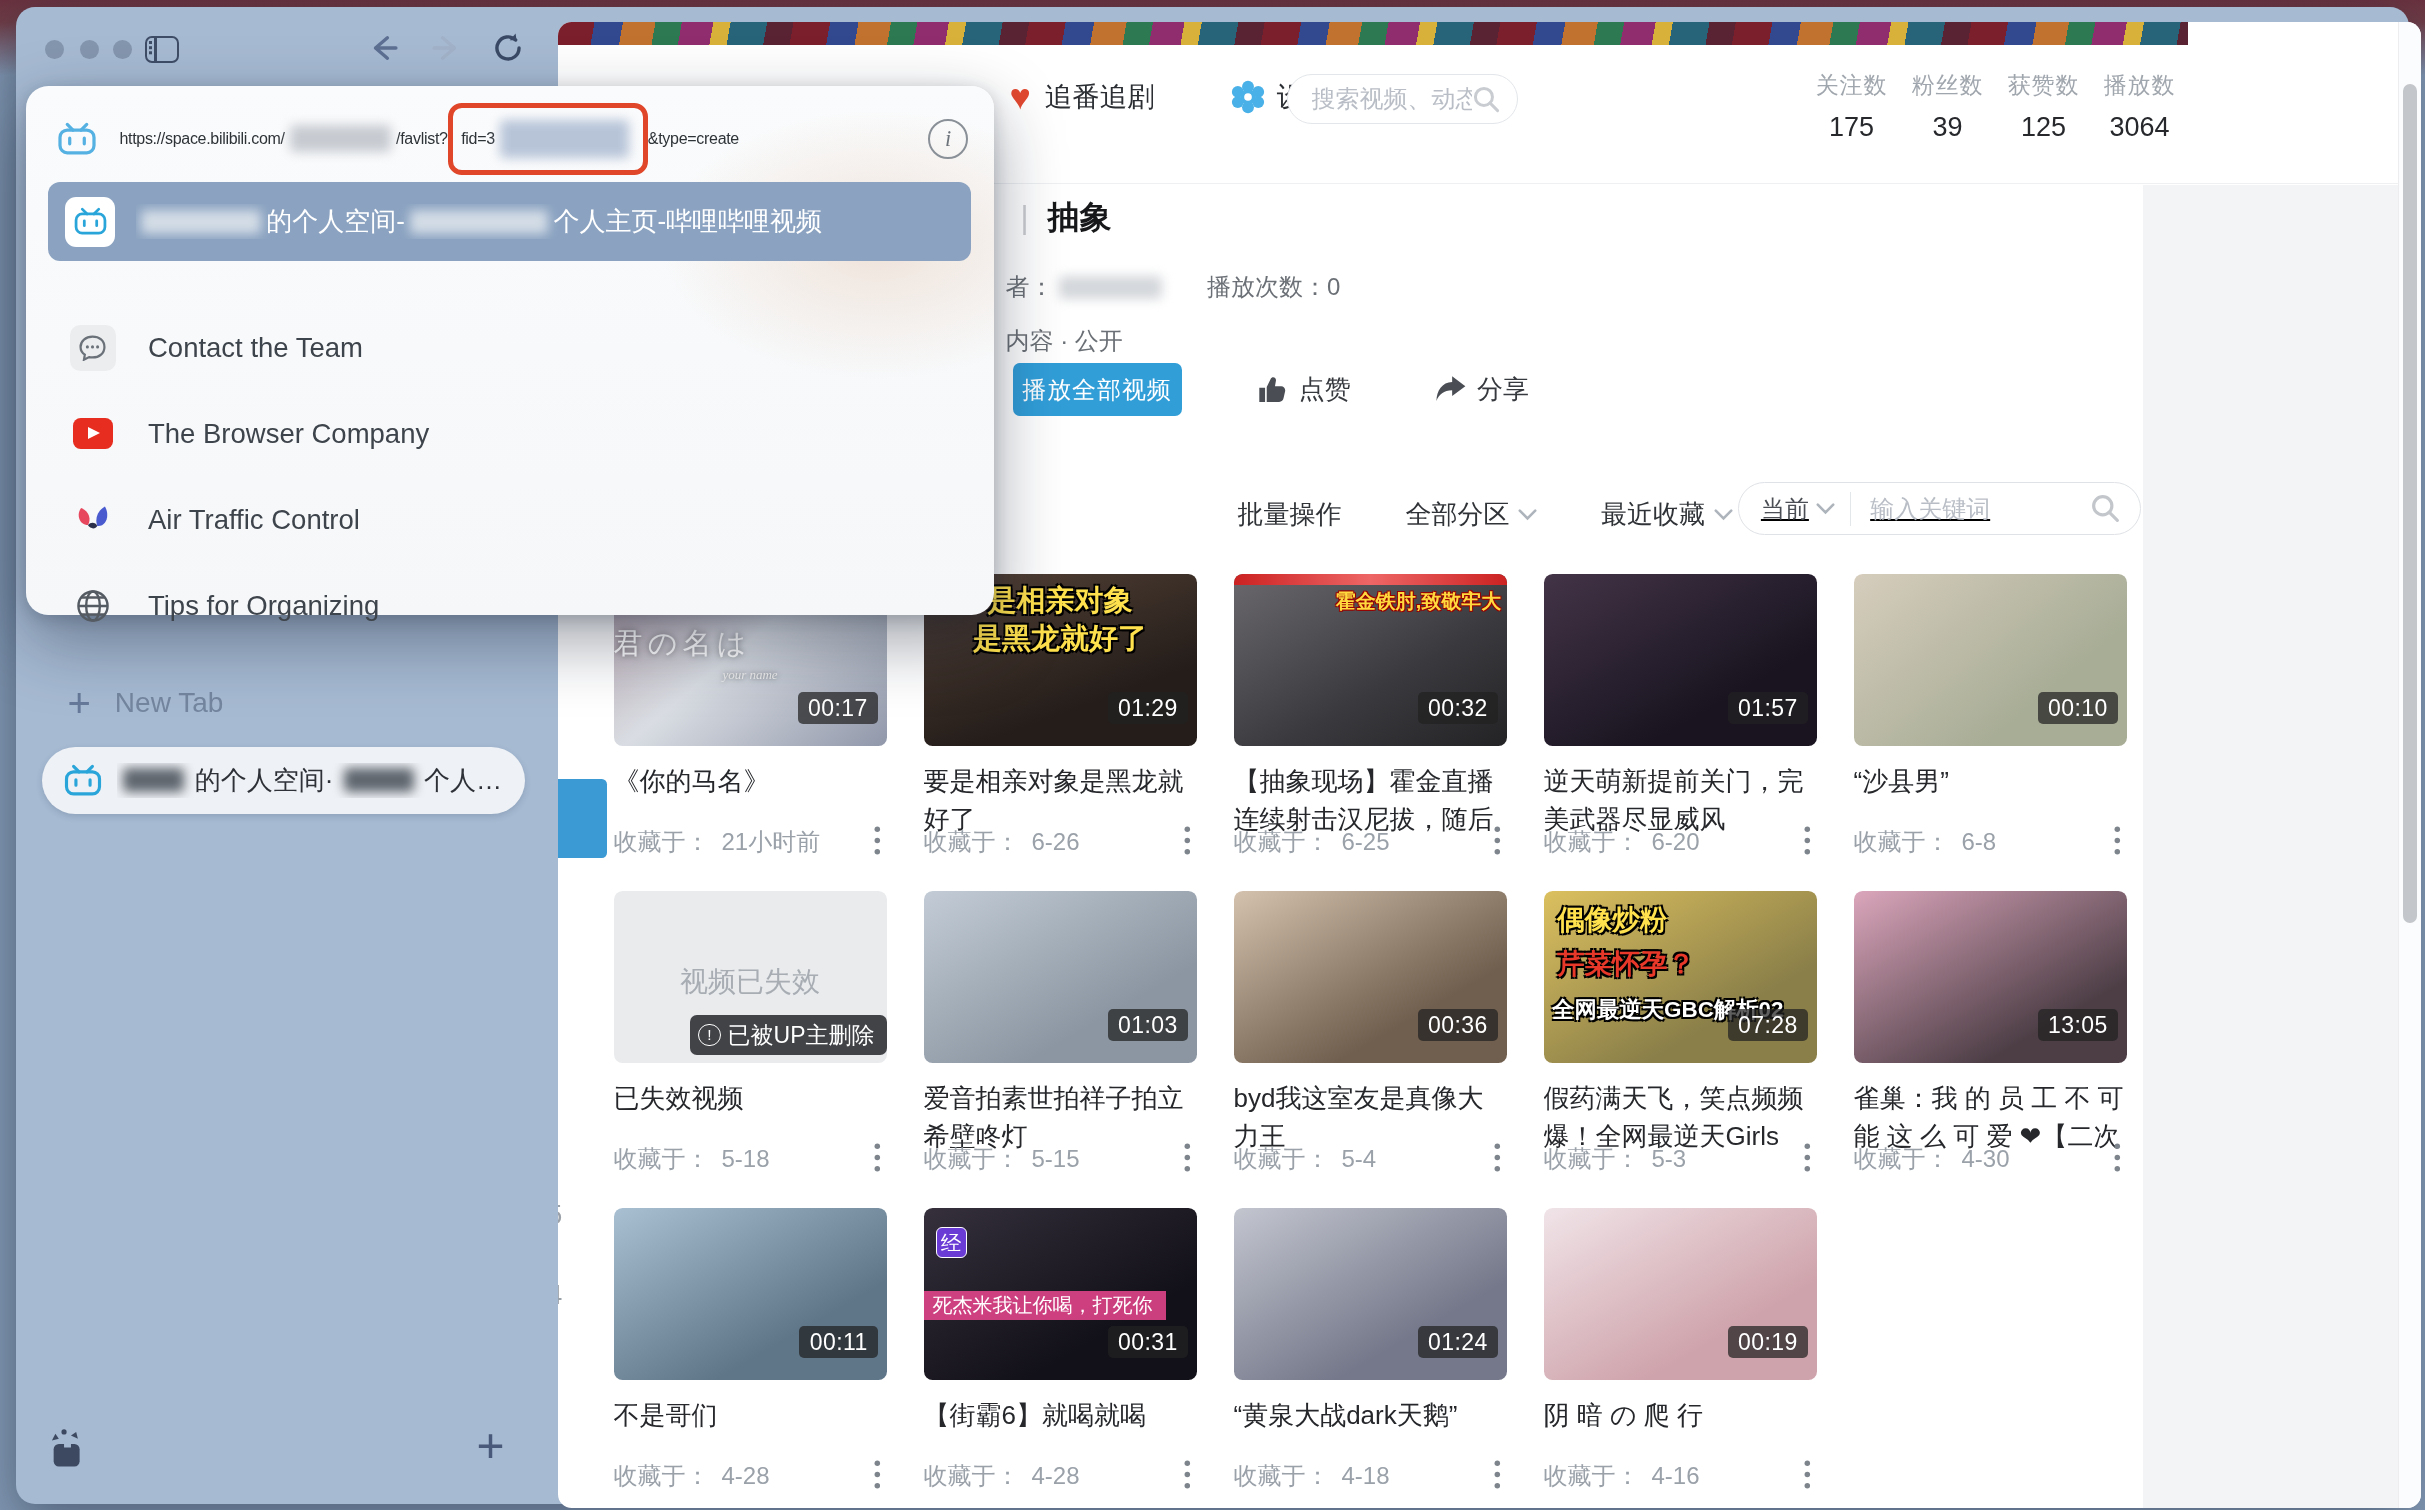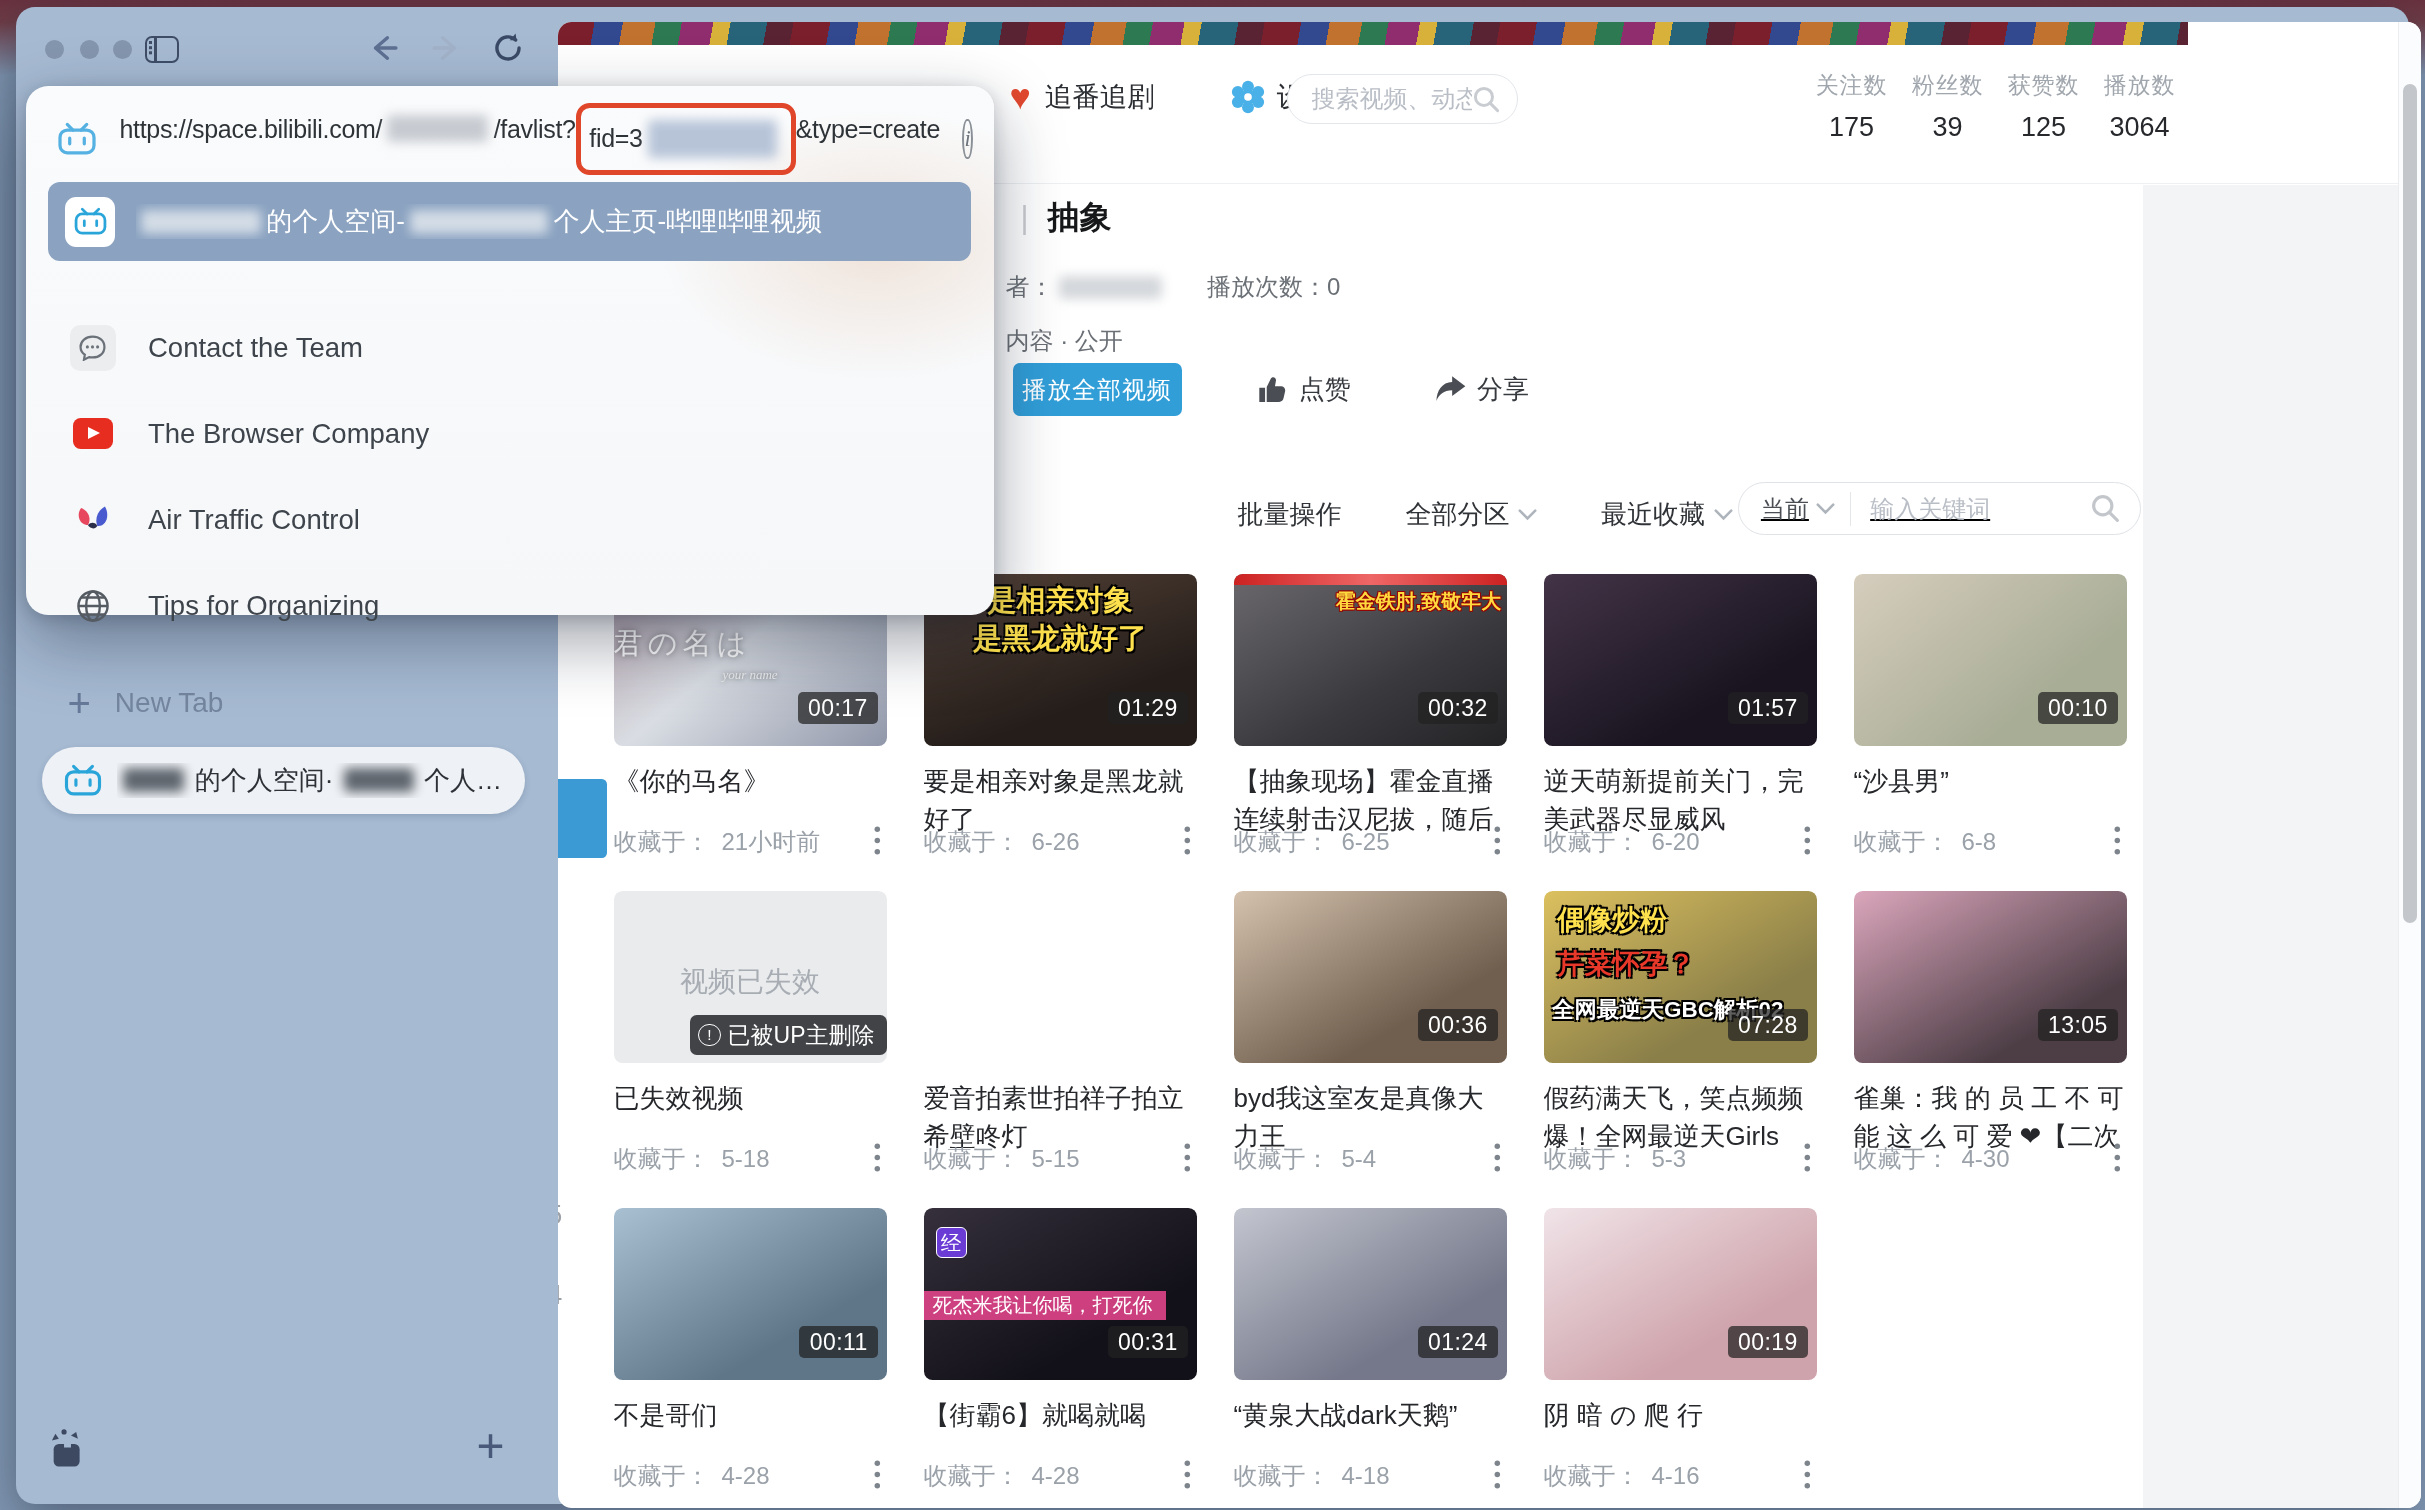--- a/index.html
+++ b/index.html
@@ -43,21 +43,21 @@
 
   
   .btv { display:inline-block; position:relative; }
   .btv svg { display:block; }
 
   
   .popup { position:absolute; left:26px; top:86px; width:968px; height:529px; border-radius:22.4px;
     background:radial-gradient(361px 224px at 88% 30%, #efe3da 0%, rgba(250,251,252,0) 60%), linear-gradient(180deg,#fafbfc,#f5f7f9);
     box-shadow:0 26px 69px rgba(15,25,45,.40), 0 3.4px 15.5px rgba(15,25,45,.18); z-index:10; }
   .url-row { position:absolute; left:31px; top:15.5px; right:26px; height:74px; display:flex; align-items:center; gap:22.4px; }
-  .url-text { font-size:25px; color:#2e3338; letter-spacing:-0.3px; white-space:nowrap; display:flex; flex:1; }
+  .url-text { font-size:16px; color:#2e3338; letter-spacing:-0.3px; white-space:nowrap; display:flex; align-items:center; flex:1; }
   .ring { display:inline-flex; align-items:center; border:5.2px solid #e0462a; border-radius:13.8px;
     padding:12px 8.6px; margin:-12px 0; }
   .info-circle { width:40px; height:40px; border:2.6px solid #8a9097; border-radius:50%; color:#6d747c;
     font-size:22.4px; display:flex; align-items:center; justify-content:center; font-family:"Liberation Serif",serif; font-style:italic; }
   .sugg-active { position:absolute; left:22.4px; top:96px; width:923px; height:79px; background:#8ba3c1;
     border-radius:12px; display:flex; align-items:center; gap:20.6px; padding:0 17px; }
   .sugg-active .sq { width:50px; height:50px; background:#fff; border-radius:11.2px; display:flex; align-items:center; justify-content:center; }
   .sugg-active .txt { color:#fff; font-size:26px; display:flex; align-items:center; white-space:nowrap; overflow:hidden; }
   .sugg-row { position:absolute; left:22.4px; width:923px; height:79px; display:flex; align-items:center; gap:31px; padding:0 20.6px; border-radius:12px; }
   .sugg-row .ic { width:48px; height:48px; display:flex; align-items:center; justify-content:center; }
@@ -437,20 +437,23 @@
             <span><svg class="dots3" viewBox="0 0 10 36">
                 <g fill="#7d848c">
                   <circle cx="5" cy="5" r="3.2"></circle>
                   <circle cx="5" cy="18" r="3.2"></circle>
                   <circle cx="5" cy="31" r="3.2"></circle>
                 </g>
               </svg></span>
           </div>
         </div>
         <div class="card">
+          <div class="thumb" style="background: linear-gradient(150deg, rgb(195, 204, 214), rgb(139, 150, 162) 70%);">
+            <span class="dur">01:03</span>
+          </div>
           <div class="vtitle">爱音拍素世拍祥子拍立希壁咚灯</div>
           <div class="vmeta">
             <span class="saved">收藏于：<b>5-15</b></span>
             <span><svg class="dots3" viewBox="0 0 10 36">
                 <g fill="#7d848c">
                   <circle cx="5" cy="5" r="3.2"></circle>
                   <circle cx="5" cy="18" r="3.2"></circle>
                   <circle cx="5" cy="31" r="3.2"></circle>
                 </g>
               </svg></span>

